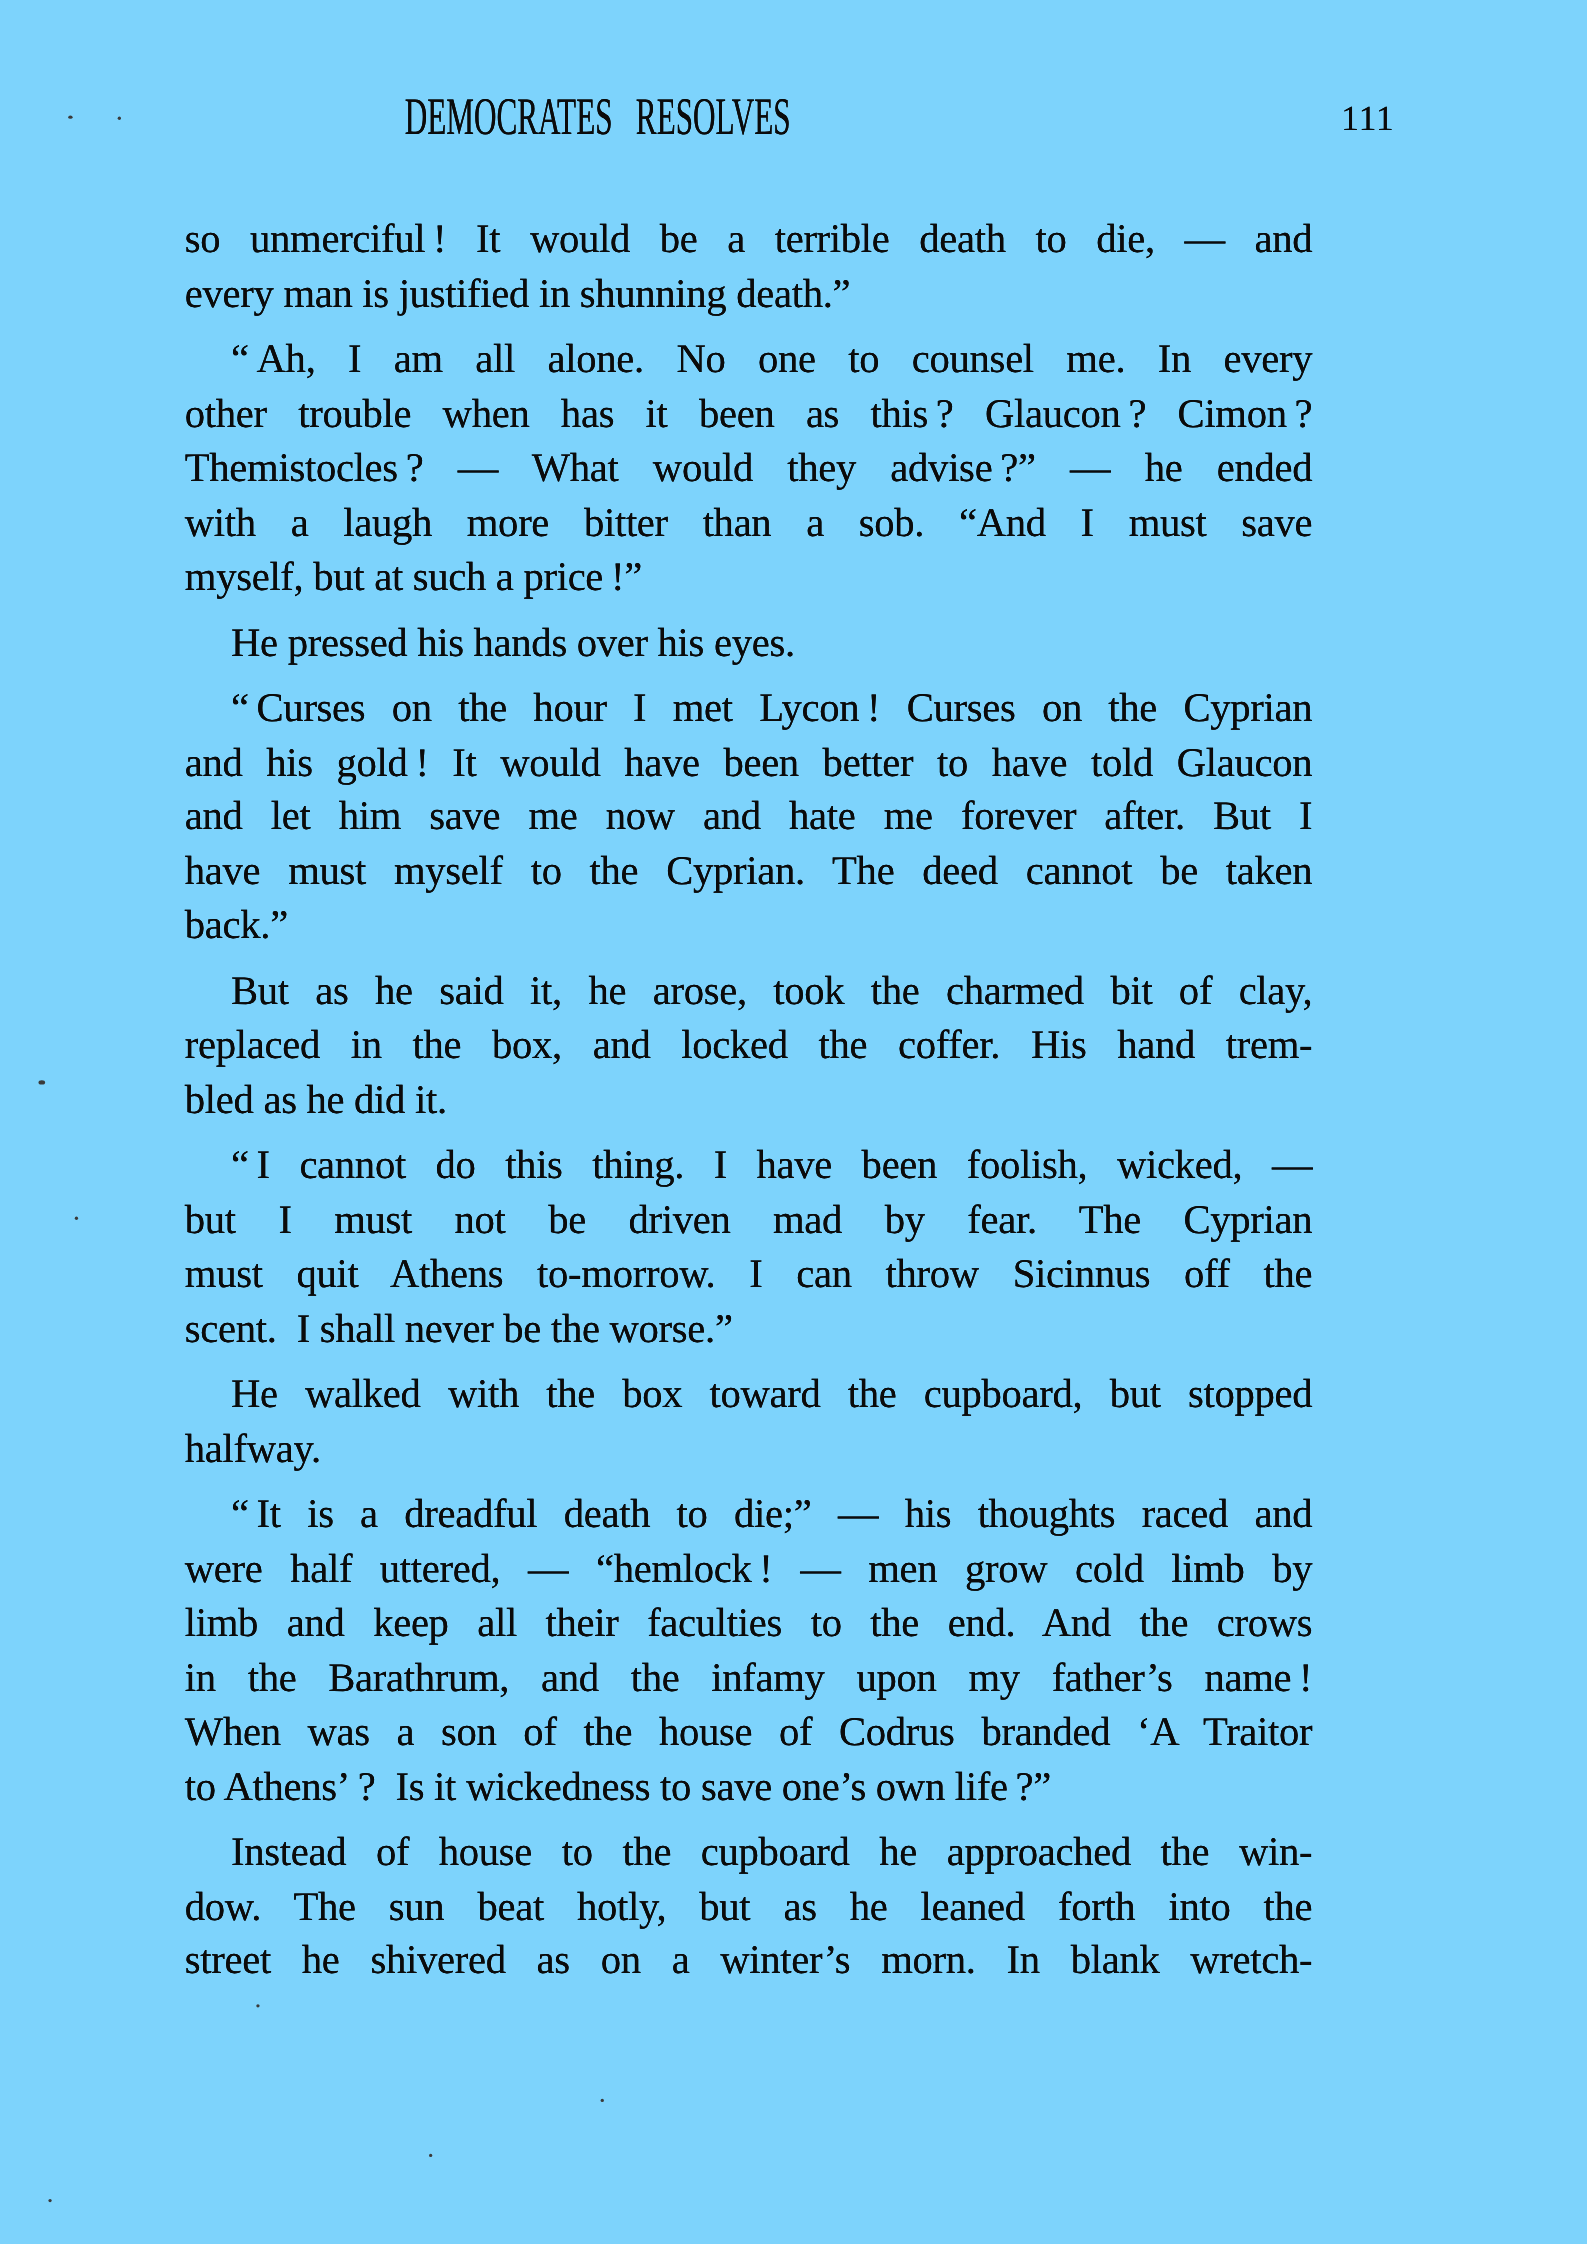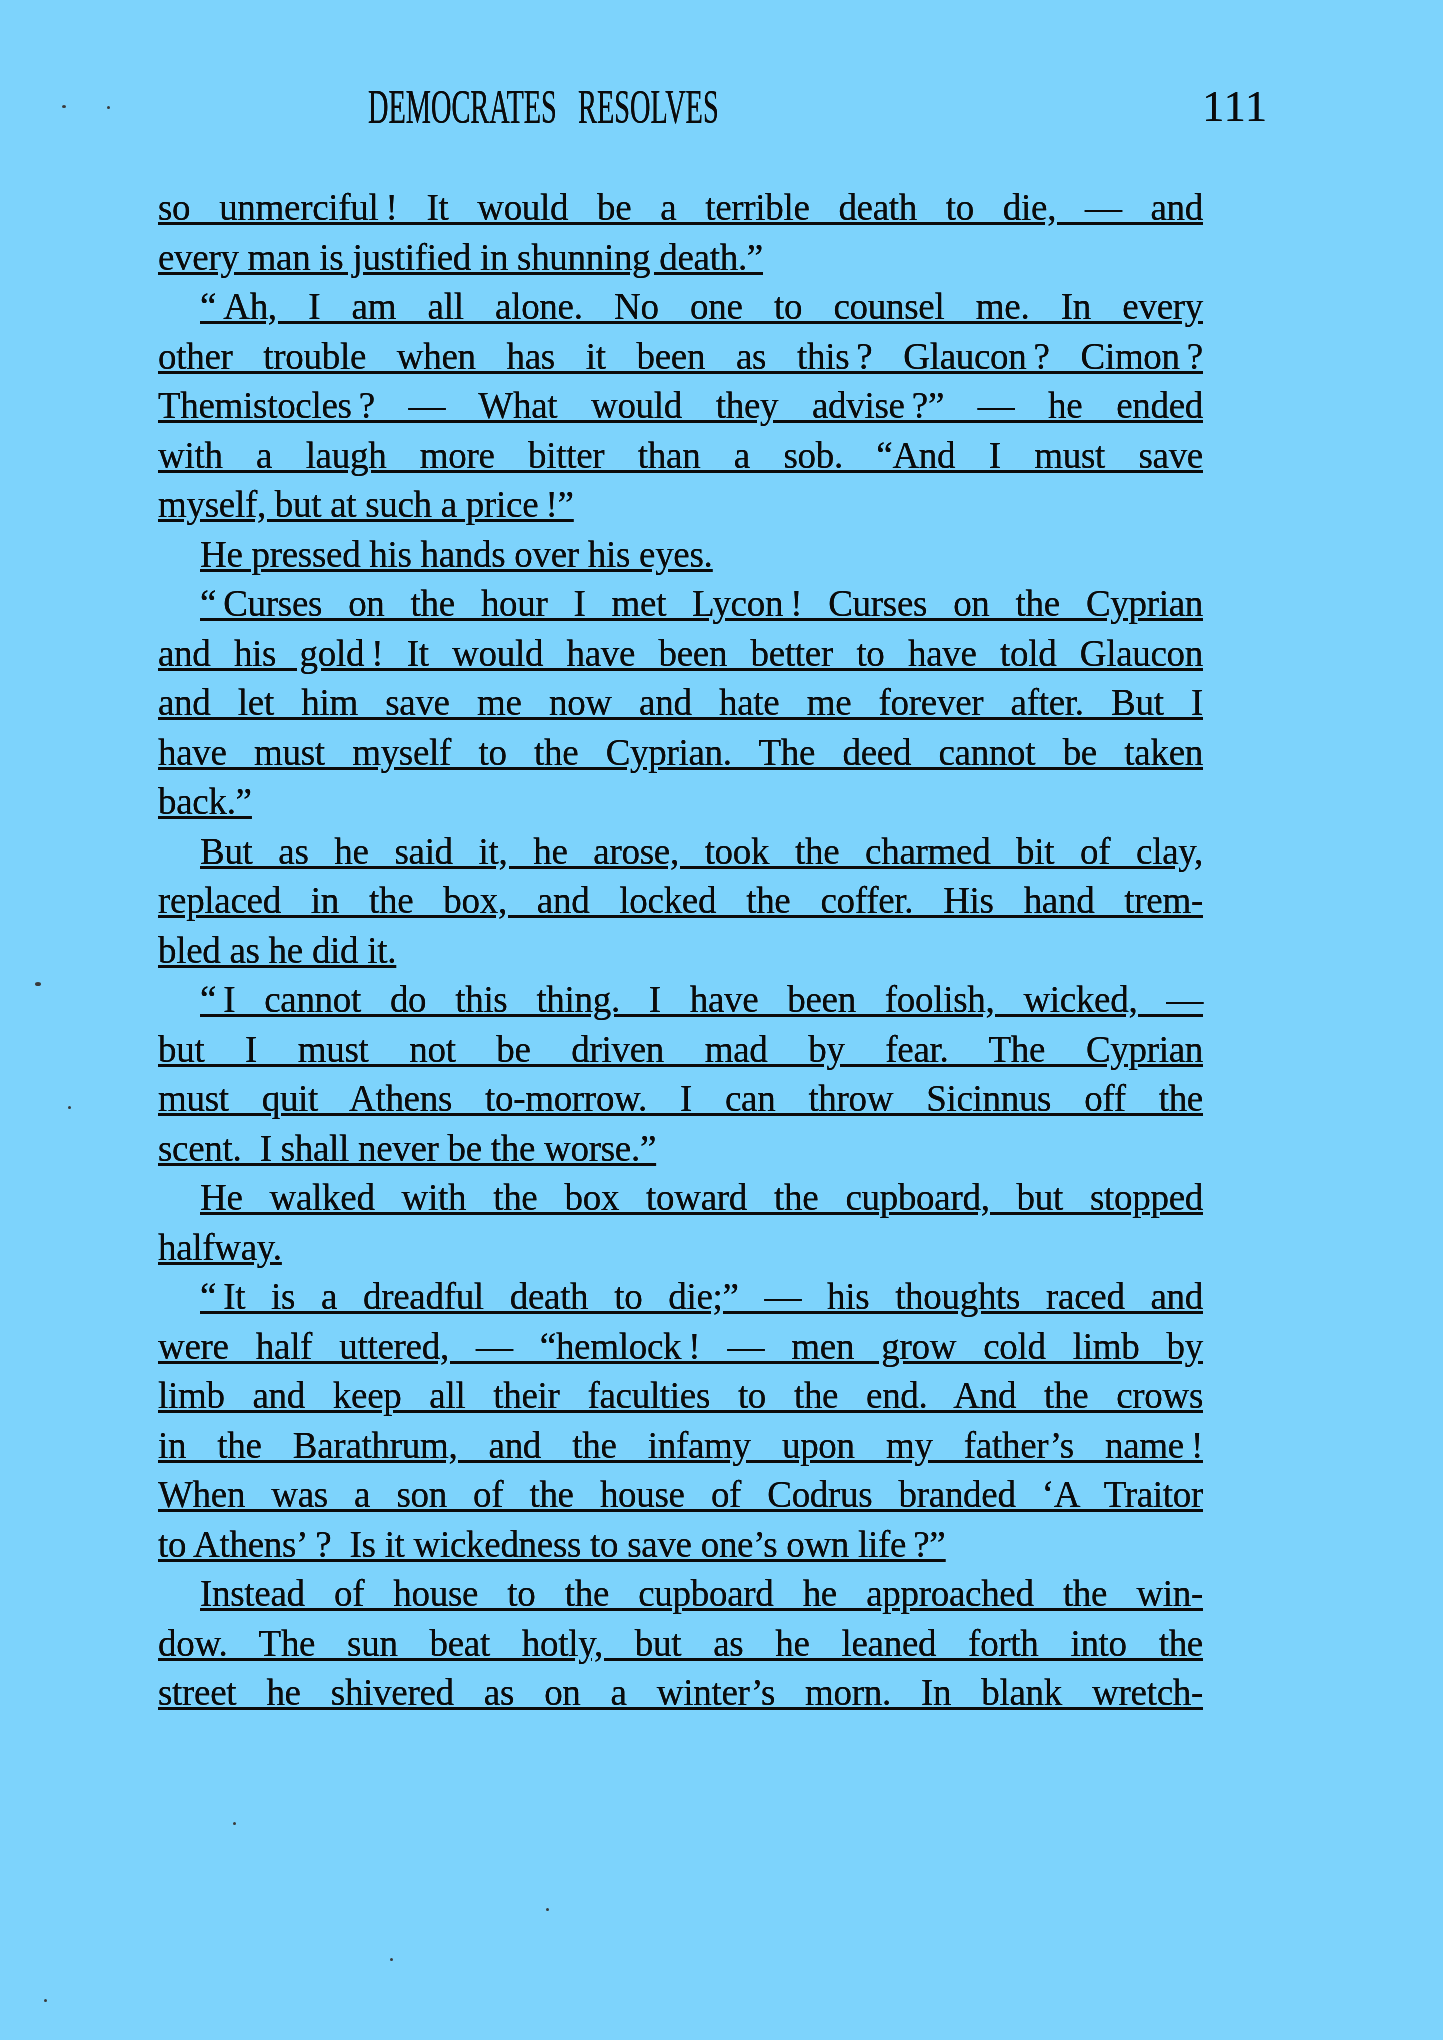--- a/index.html
+++ b/index.html
@@ -26,37 +26,37 @@
     white-space: nowrap;
     word-spacing: 24px;
     transform: scaleX(0.59);
     transform-origin: left top;
     text-shadow: 0 0 0.5px #000;
   }
   .folio {
     position: absolute;
     right: 175px;
     top: 84px;
-    font-size: 44px;
+    font-size: 32px;
     line-height: 46px;
     letter-spacing: 1px;
     text-shadow: 0 0 0.5px #000;
   }
   
   .text-block {
     position: absolute;
     left: 158px;
     top: 183px;
     width: 1045px;
     font-size: 37px;
     line-height: 49.5px;
     letter-spacing: -0.3px;
     text-shadow: 0 0 0.45px #000;
   }
-  .para { margin: 0; padding: 0; text-decoration: underline; }
+  .para { margin: 10px; padding: 0; }
   .line { display: block; }
   .j { text-align: justify; text-align-last: justify; }
   .ind { text-indent: 42px; }
   
   .speck {
     position: absolute;
     width: 4px; height: 3px;
     background: #3a3a3a;
     border-radius: 50%;
   }

